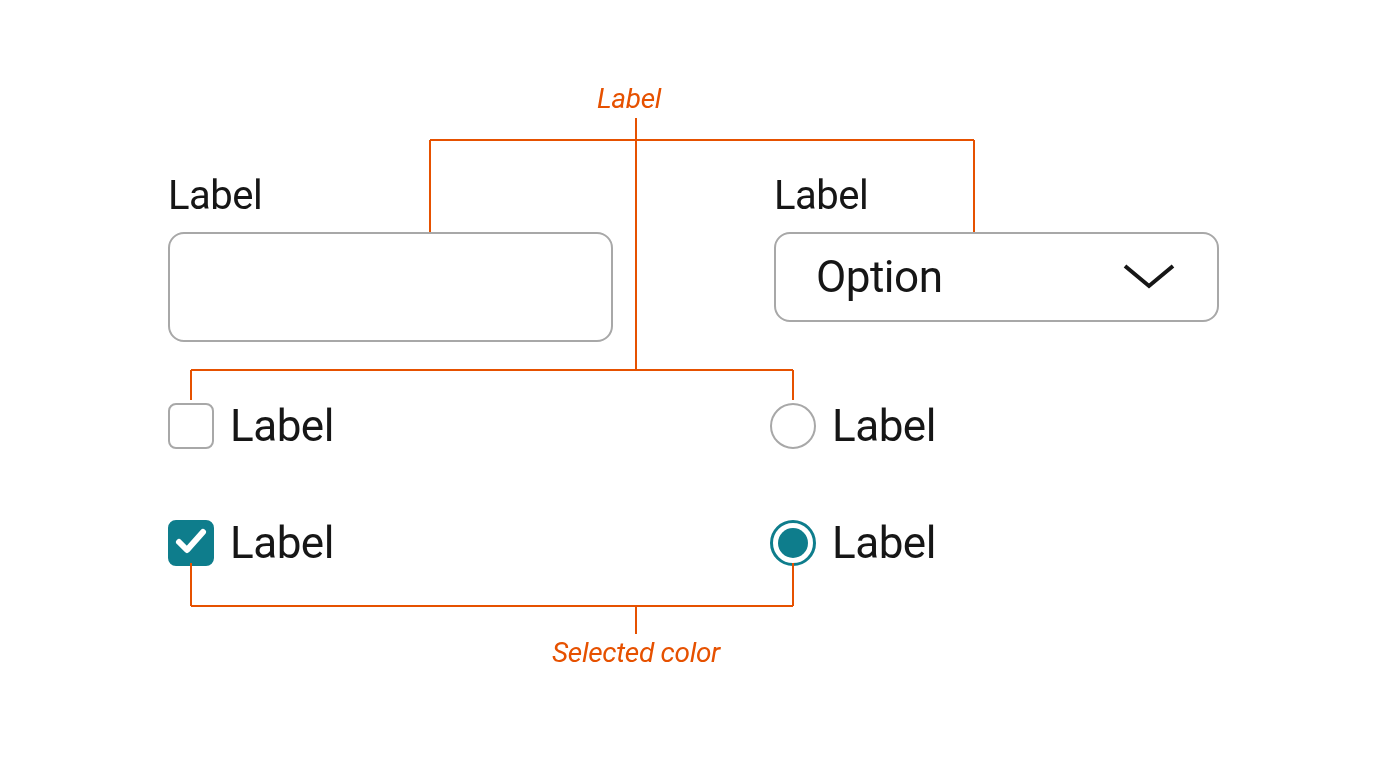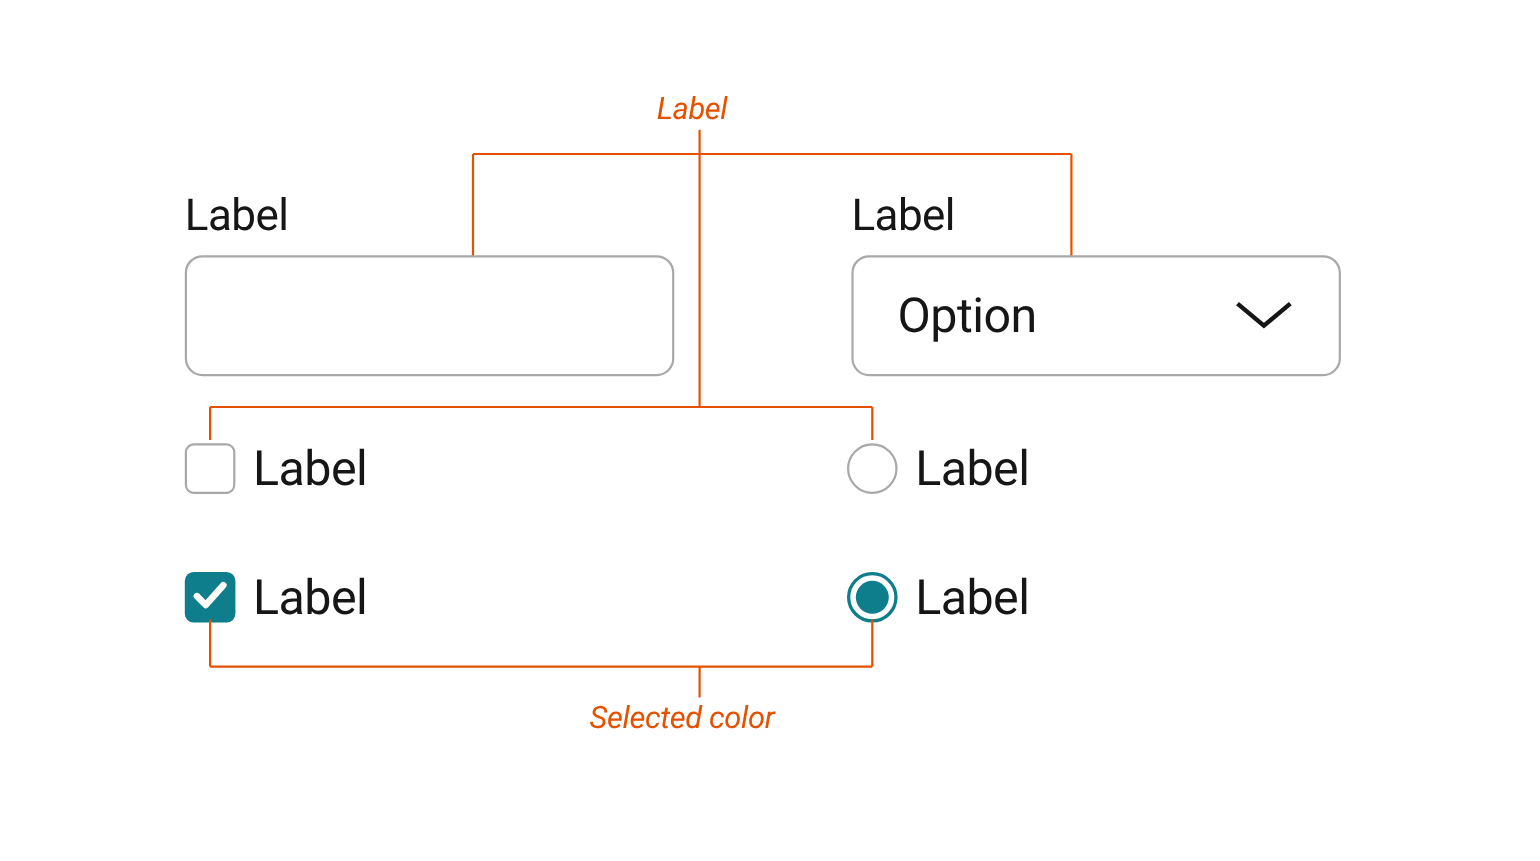--- a/index.html
+++ b/index.html
@@ -19,21 +19,21 @@
     width: 445px;
     height: 110px;
     border: 2px solid #a8a8a8;
     border-radius: 16px;
     background: #fff;
   }
 
   .dropdown {
     position: absolute;
     width: 445px;
-    height: 110px;
+    height: 90px;
     border: 2px solid #a8a8a8;
     border-radius: 16px;
     background: #fff;
     display: flex;
     align-items: center;
     justify-content: space-between;
     padding: 0 36px 0 40px;
   }
   .dropdown-value {
     font-size: 44px;
@@ -170,15 +170,15 @@
 
     <line x1="191" y1="563" x2="191" y2="606"></line>
 
     <line x1="793" y1="563" x2="793" y2="606"></line>
 
     <line x1="191" y1="606" x2="793" y2="606"></line>
 
     <line x1="636" y1="606" x2="636" y2="634"></line>
   </svg>
 
-  <div class="annotation" style="left: 536px; top: 636px;">Selected color</div>
+  <div class="annotation" style="left: 552px; top: 636px;">Selected color</div>
 
 </div>
 
 </body></html>

